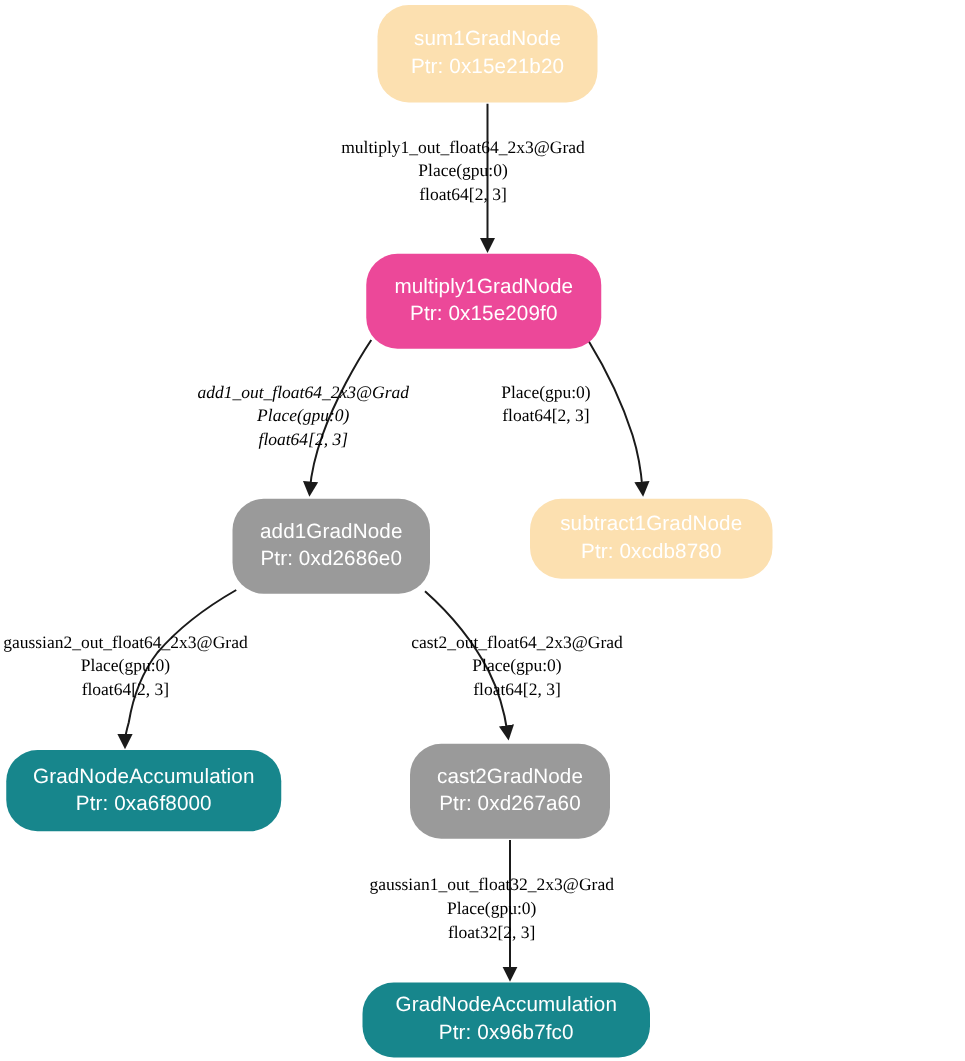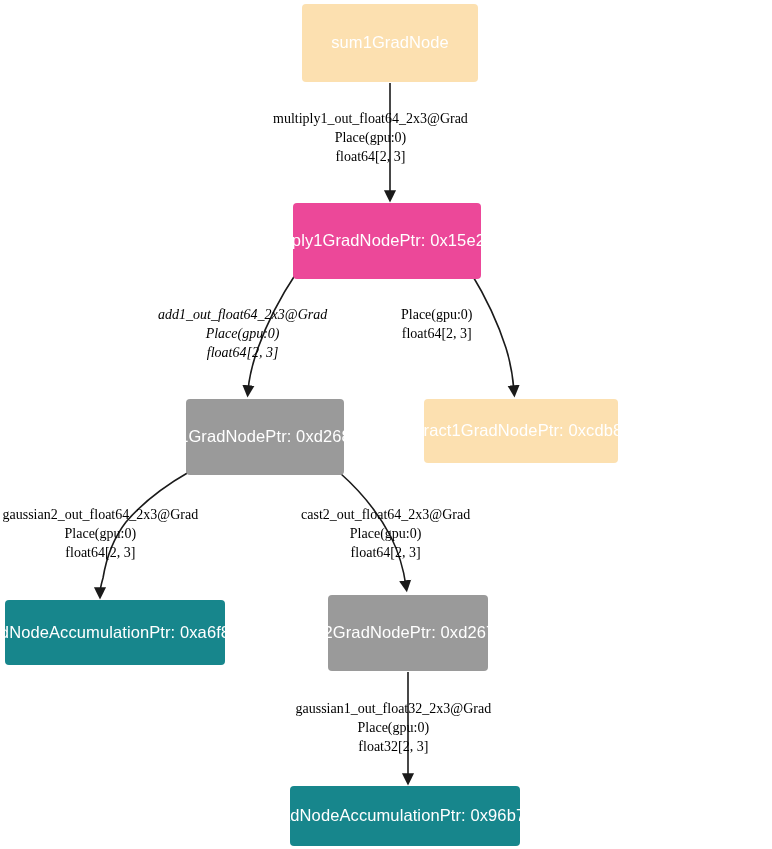--- a/index.html
+++ b/index.html
@@ -24,23 +24,23 @@
     position: absolute;
     left: 0;
     top: 0;
     width: 772px;
     height: 849px;
     pointer-events: none;
   }
   .graph-node {
     position: absolute;
     box-sizing: border-box;
-    border-radius: 4px;
+    border-radius: 25px;
     display: flex;
-    flex-direction: row;
+    flex-direction: column;
     align-items: center;
     justify-content: center;
     text-align: center;
     font-family: "Liberation Sans", sans-serif;
     font-size: 16.5px;
     line-height: 1.32;
     color: #ffffff;
     letter-spacing: 0.1px;
     white-space: nowrap;
   }
@@ -73,20 +73,21 @@
         <path d="M 297,272 C 285,290 268,320 258,348 C 252,365 249,378 248,391" fill="none" stroke="#1A1A1A" stroke-width="1.6" marker-end="url(#arrowhead)"></path>
         <path d="M 471,273 C 482,291 497,320 506,348 C 511,364 513,378 514,391" fill="none" stroke="#1A1A1A" stroke-width="1.6" marker-end="url(#arrowhead)"></path>
         <path d="M 189,472 C 168,484 144,501 126,522 C 112,540 106,560 103,578 C 101,585 100,590 100,593" fill="none" stroke="#1A1A1A" stroke-width="1.6" marker-end="url(#arrowhead)"></path>
         <path d="M 340,473 C 358,489 378,512 391,537 C 400,555 404,572 406,586" fill="none" stroke="#1A1A1A" stroke-width="1.6" marker-end="url(#arrowhead)"></path>
         <path d="M 408,672 L 408,779" fill="none" stroke="#1A1A1A" stroke-width="1.6" marker-end="url(#arrowhead)"></path>
       </g>
   </svg>
   <div id="node-layer">
       <div class="graph-node" style="left: 302px; top: 4px; width: 176px; height: 78px; background: rgb(252, 224, 176); color: rgb(255, 255, 255);">
         <span class="node-title">sum1GradNode</span>
+        <span class="node-ptr">Ptr: 0x15e21b20</span>
       </div>
       <div class="graph-node" style="left: 293px; top: 203px; width: 188px; height: 76px; background: #ec4899; color: rgb(255, 255, 255);">
         <span class="node-title">multiply1GradNode</span>
         <span class="node-ptr">Ptr: 0x15e209f0</span>
       </div>
       <div class="graph-node" style="left: 186px; top: 399px; width: 158px; height: 76px; background: rgb(154, 154, 154); color: rgb(255, 255, 255);">
         <span class="node-title">add1GradNode</span>
         <span class="node-ptr">Ptr: 0xd2686e0</span>
       </div>
       <div class="graph-node" style="left: 424px; top: 399px; width: 194px; height: 64px; background: rgb(252, 224, 176); color: rgb(255, 255, 255);">
@@ -119,21 +120,21 @@
       </div>
       <div class="edge-label" style="left: 401px; top: 306px;">
         <span class="lbl-place">Place(gpu:0)</span>
         <span class="lbl-dtype">float64[2, 3]</span>
       </div>
       <div class="edge-label" style="left: 2.5px; top: 506px;">
         <span class="lbl-name">gaussian2_out_float64_2x3@Grad</span>
         <span class="lbl-place">Place(gpu:0)</span>
         <span class="lbl-dtype">float64[2, 3]</span>
       </div>
-      <div class="edge-label" style="left: 301px; top: 506px;">
+      <div class="edge-label" style="left: 329px; top: 506px;">
         <span class="lbl-name">cast2_out_float64_2x3@Grad</span>
         <span class="lbl-place">Place(gpu:0)</span>
         <span class="lbl-dtype">float64[2, 3]</span>
       </div>
       <div class="edge-label" style="left: 295.5px; top: 700px;">
         <span class="lbl-name">gaussian1_out_float32_2x3@Grad</span>
         <span class="lbl-place">Place(gpu:0)</span>
         <span class="lbl-dtype">float32[2, 3]</span>
       </div>
     </div>

